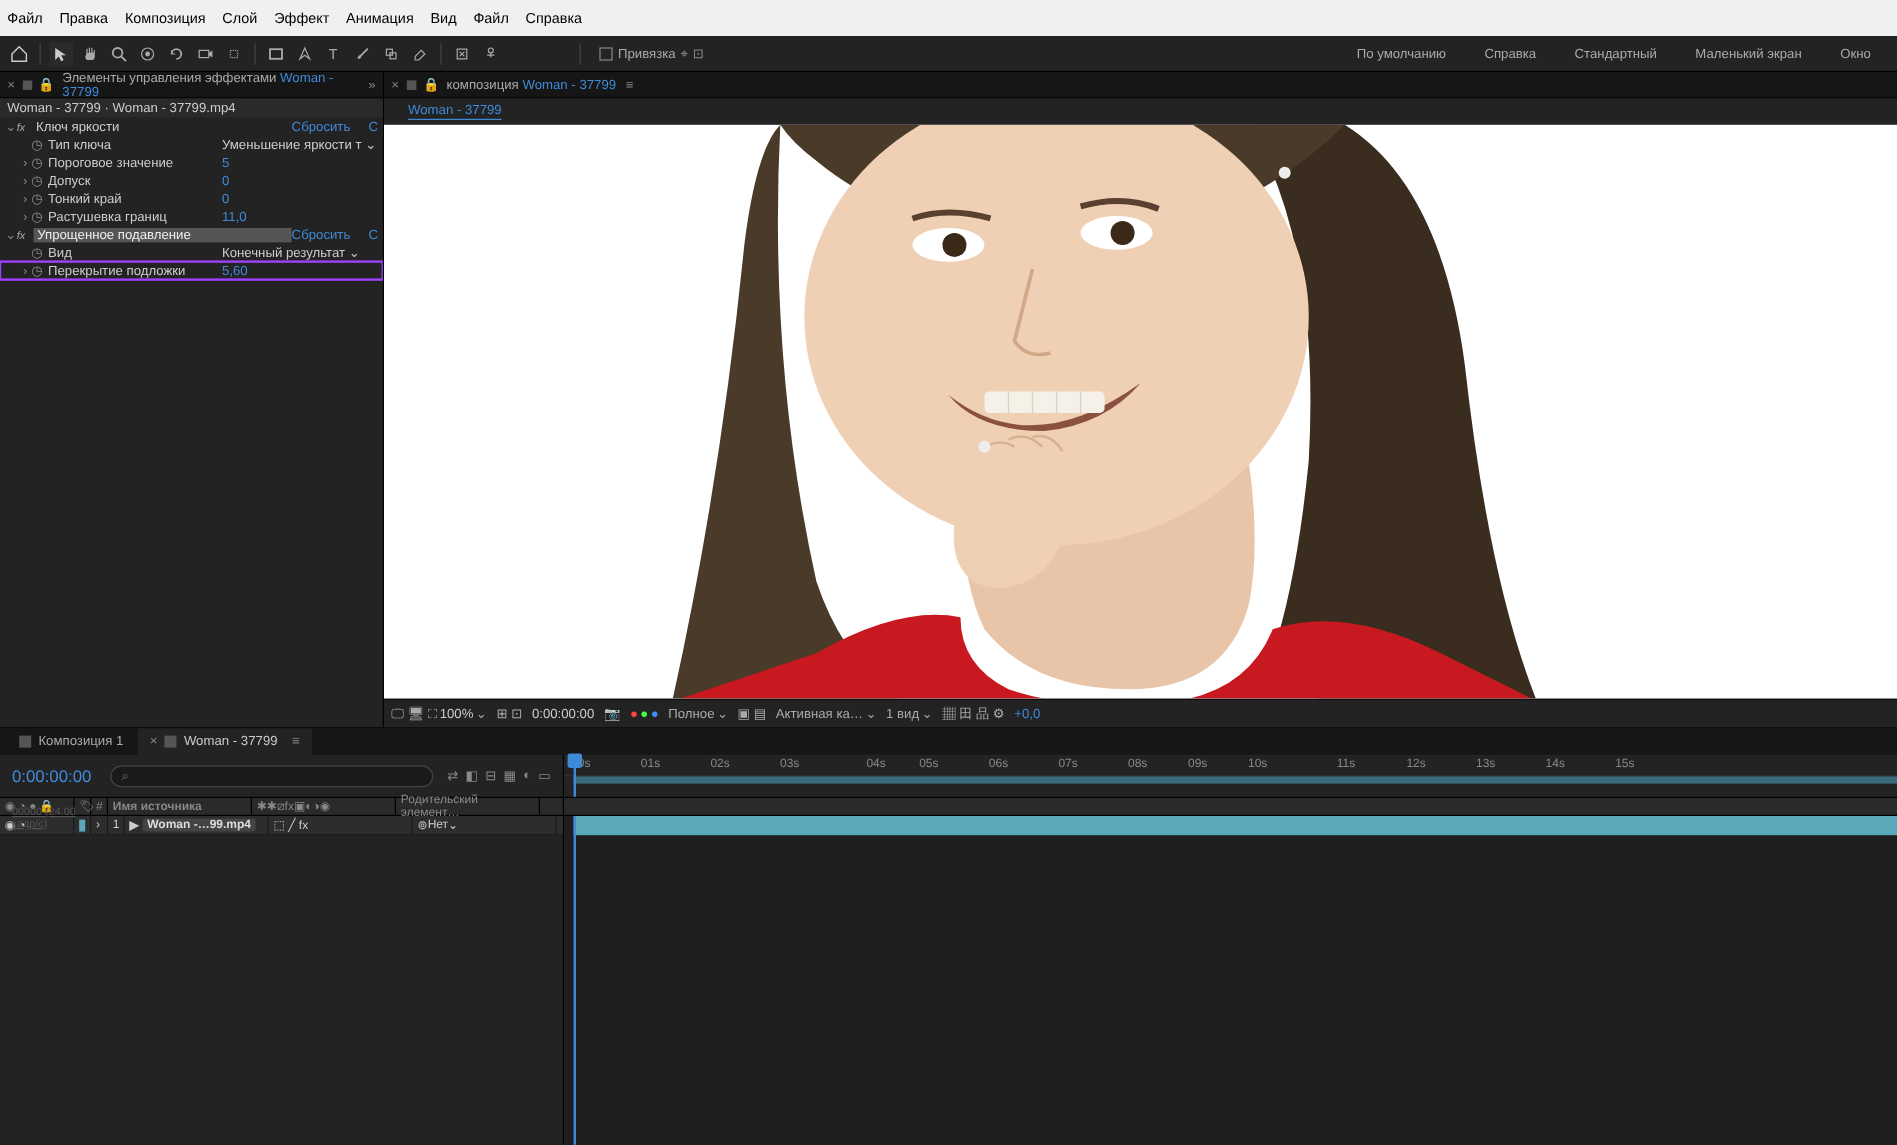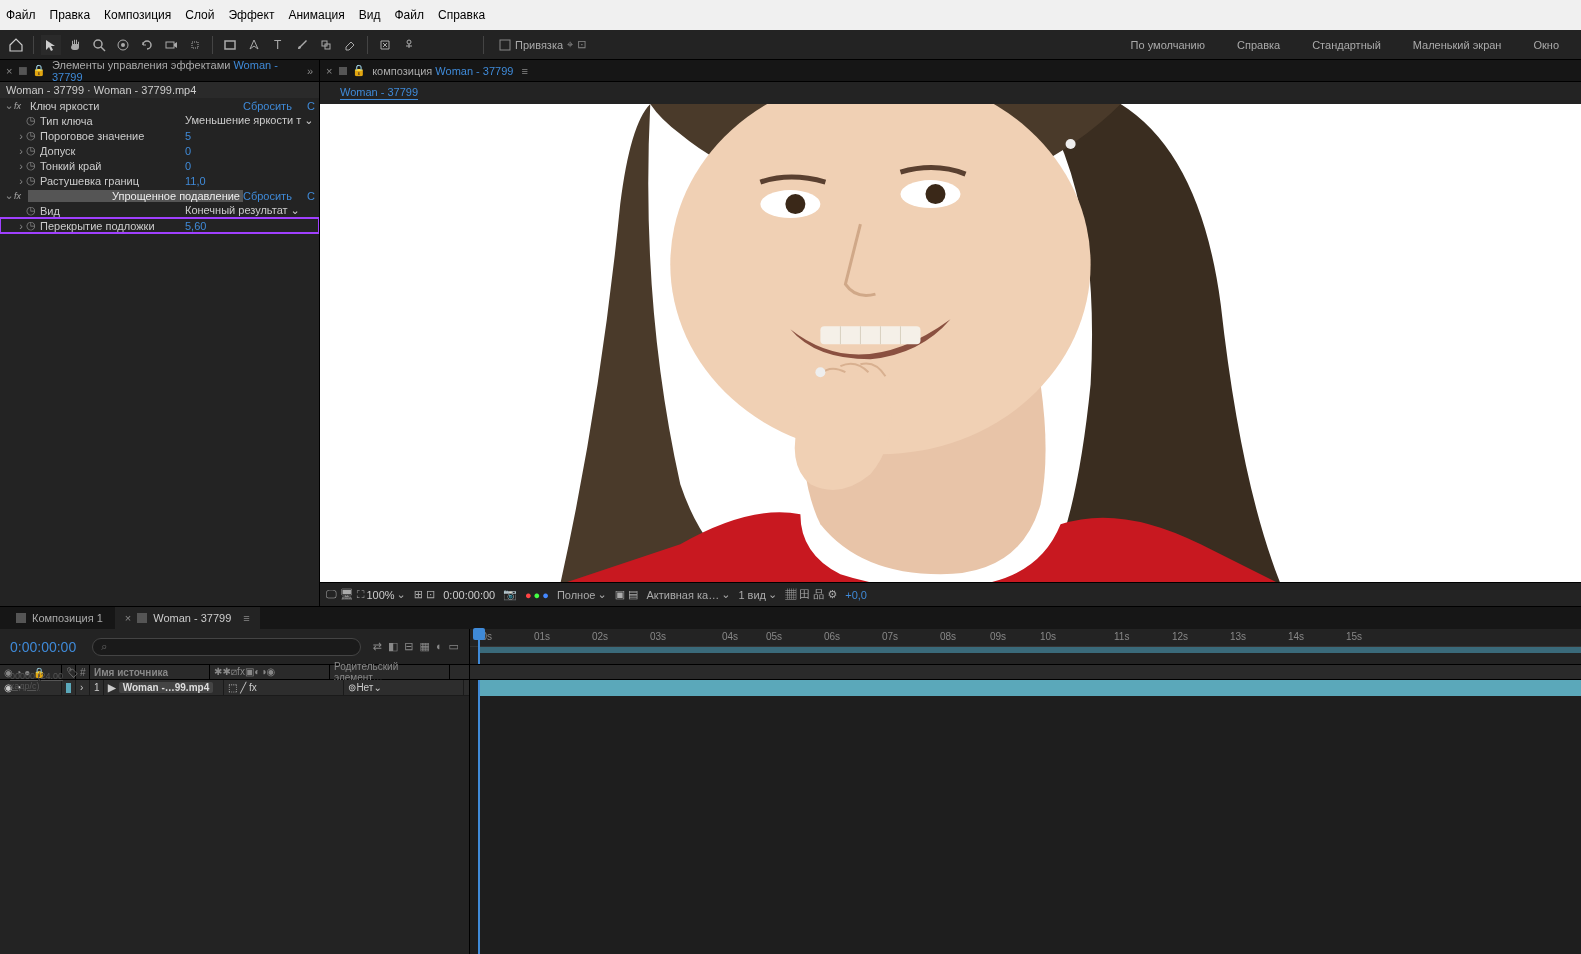--- a/index.html
+++ b/index.html
@@ -26,21 +26,21 @@
 .effect-row { display:flex; align-items:center; height:15px; padding:0 4px; font-size:11px; }
 .effect-row.header { background:#232323; }
 .effect-row .arrow { width:10px; color:#888; text-align:center; }
 .effect-row .fx { width:14px; font-size:9px; font-style:italic; color:#aaa; }
 .effect-row .stopwatch { width:12px; color:#888; }
 .effect-row .name { flex:1; color:#ccc; padding-left:2px; }
 .effect-row .value { width:130px; color:#3f8ad8; text-align:left; }
 .effect-row .reset { width:60px; color:#3f8ad8; }
 .effect-row .c { width:12px; color:#3f8ad8; text-align:right; }
 .effect-row.prop { padding-left:16px; }
-.effect-row .name.highlighted-name { background:#555; color:#eee; padding:0 3px;text-align:right; }
+.effect-row .name.highlighted-name { background:#555; color:#eee; padding:0 3px; }
 .highlight-box { outline:2px solid #a040ff; outline-offset:-1px; }
 .viewer-panel { flex:1; background:#232323; display:flex; flex-direction:column; }
 .viewer-tab-row { background:#161616; height:22px; display:flex; align-items:center; padding:0 6px; font-size:11px; border-bottom:1px solid #000; }
 .viewer-tab-row .title { margin-left:6px; color:#aaa; }
 .viewer-title-row { background:#232323; height:22px; display:flex; align-items:center; padding:0 20px; }
 .viewer-title-row span { color:#3f8ad8; font-size:11px; border-bottom:1px solid #3f8ad8; padding-bottom:1px; }
 .viewer-content { flex:1; background:#fff; position:relative; overflow:hidden; }
 .person-svg { width:100%; height:100%; }
 .viewer-controls { background:#232323; height:24px; display:flex; align-items:center; padding:0 6px; gap:8px; font-size:11px; border-top:1px solid #000; }
 .viewer-controls .ctrl { color:#aaa; display:flex; align-items:center; gap:2px; }

